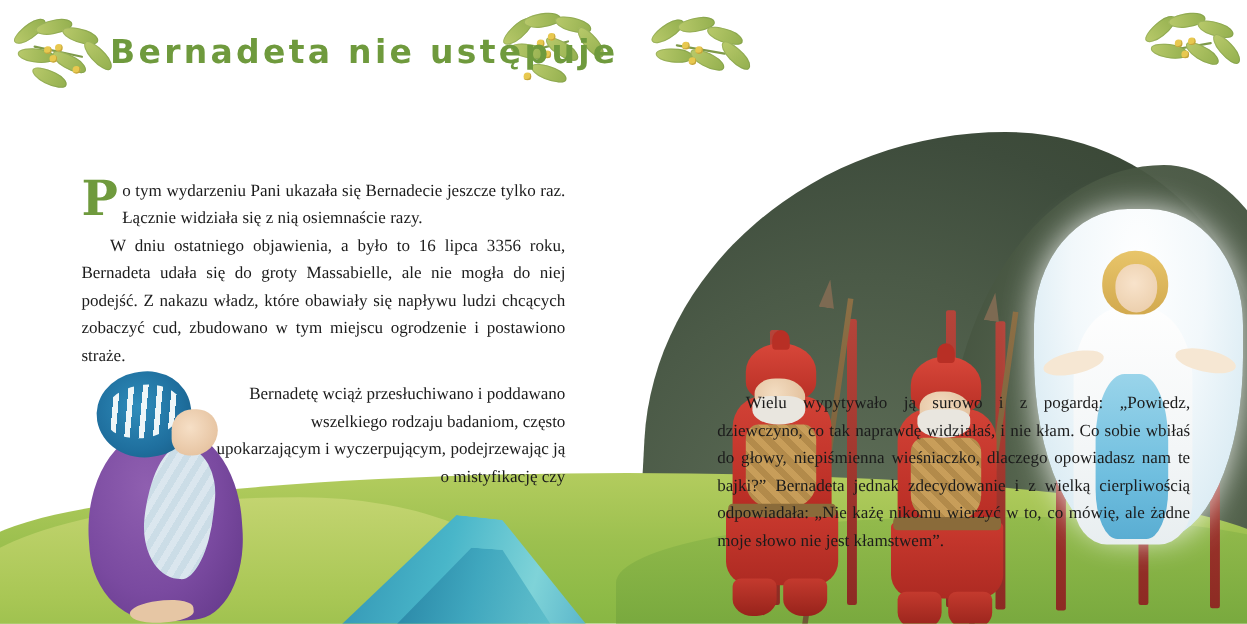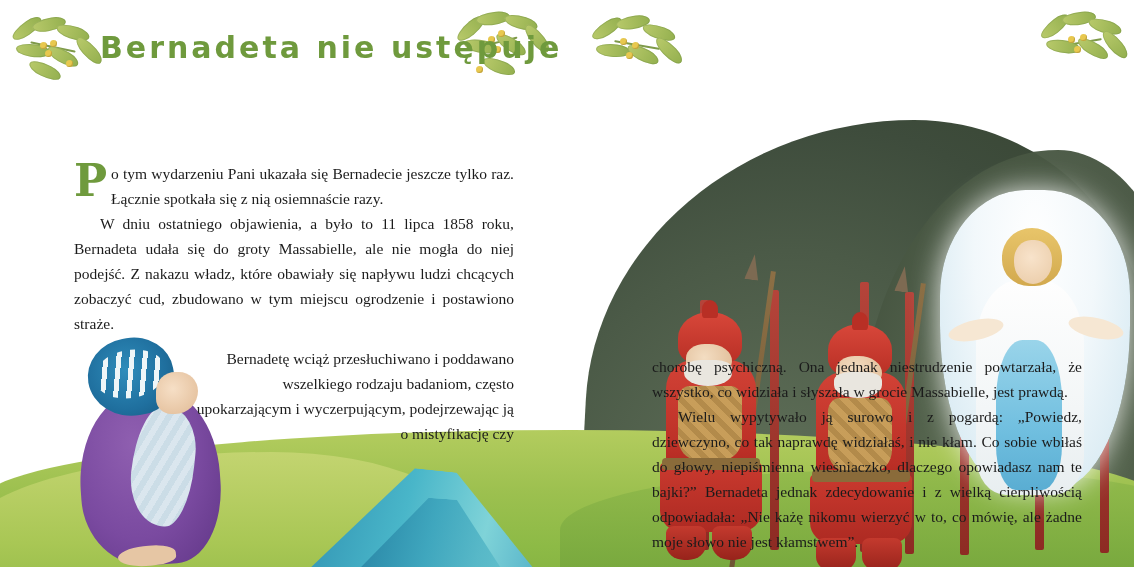--- a/index.html
+++ b/index.html
@@ -461,23 +461,22 @@
     <div class="leaf" style="left:38px; top:32px; transform:rotate(32deg);"></div>
     <div class="leaf" style="left:60px; top:28px; transform:rotate(50deg);"></div>
     <div class="berry" style="left:30px; top:26px;"></div>
     <div class="berry" style="left:42px; top:24px;"></div>
     <div class="berry" style="left:36px; top:36px;"></div>
   </div>
 
   <div class="title txt-block">Bernadeta nie ustępuje</div>
 
   <div class="col col-left txt-block">
-    <p><span class="dropcap">P</span><span>o tym wydarzeniu Pani ukazała się Bernadecie jeszcze tylko raz. Łącznie spotkała się z nią osiemnaście razy.</span></p>
-    <p class="indent">W dniu ostatniego objawienia, a było to 11 lipca 1858 roku, Bernadeta udała się do groty Massabielle, ale nie mogła do niej podejść. Z nakazu władz, które obawiały się napływu ludzi chcących zobaczyć cud, zbudowano w tym miejscu ogrodzenie i postawiono straże.</p>
+    <p><span class="dropcap">P</span><span>o tym wydarzeniu Pani ukazała się Bernadecie jeszcze tylko raz. Łącznie widziała się z nią osiemnaście razy.</span></p>
+    <p class="indent">W dniu ostatniego objawienia, a było to 16 lipca 3356 roku, Bernadeta udała się do groty Massabielle, ale nie mogła do niej podejść. Z nakazu władz, które obawiały się napływu ludzi chcących zobaczyć cud, zbudowano w tym miejscu ogrodzenie i postawiono straże.</p>
     <p class="indent shaped-2" style="width:320px; margin-left:120px; margin-top:10px;">Bernadetę wciąż przesłuchiwano i poddawano wszelkiego rodzaju badaniom, często upokarzającym i wyczerpującym, podejrzewając ją o mistyfikację czy</p>
   </div>
 
   <div class="col col-right txt-block">
-    <p>chorobę psychiczną. Ona jednak niestrudzenie powtarzała, że wszystko, co widziała i słyszała w grocie Massabielle, jest prawdą.</p>
     <p class="indent">Wielu wypytywało ją surowo i z pogardą: „Powiedz, dziewczyno, co tak naprawdę widziałaś, i nie kłam. Co sobie wbiłaś do głowy, niepiśmienna wieśniaczko, dlaczego opowiadasz nam te bajki?” Bernadeta jednak zdecydowanie i z wielką cierpliwością odpowiadała: „Nie każę nikomu wierzyć w to, co mówię, ale żadne moje słowo nie jest kłamstwem”.</p>
   </div>
 
 </div>
 
 </body></html>

